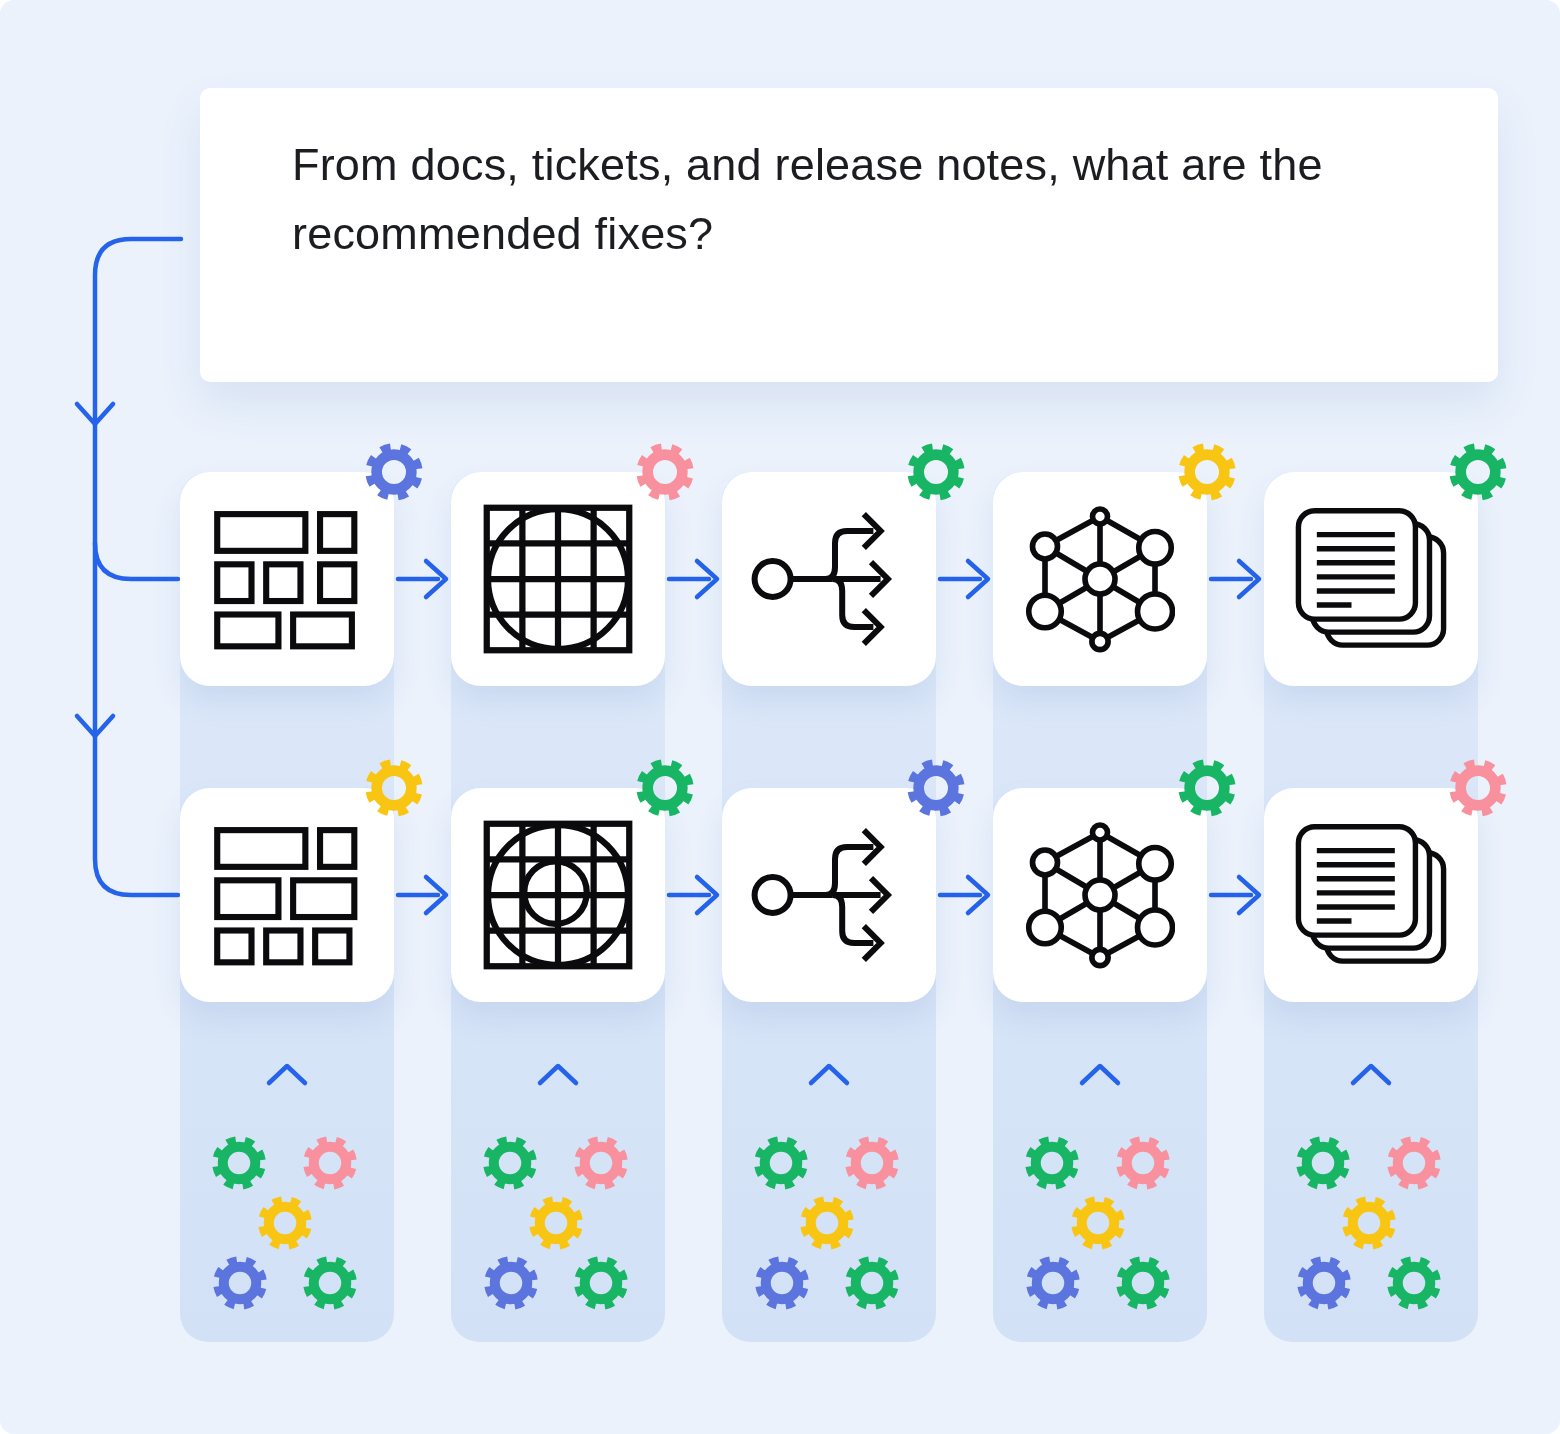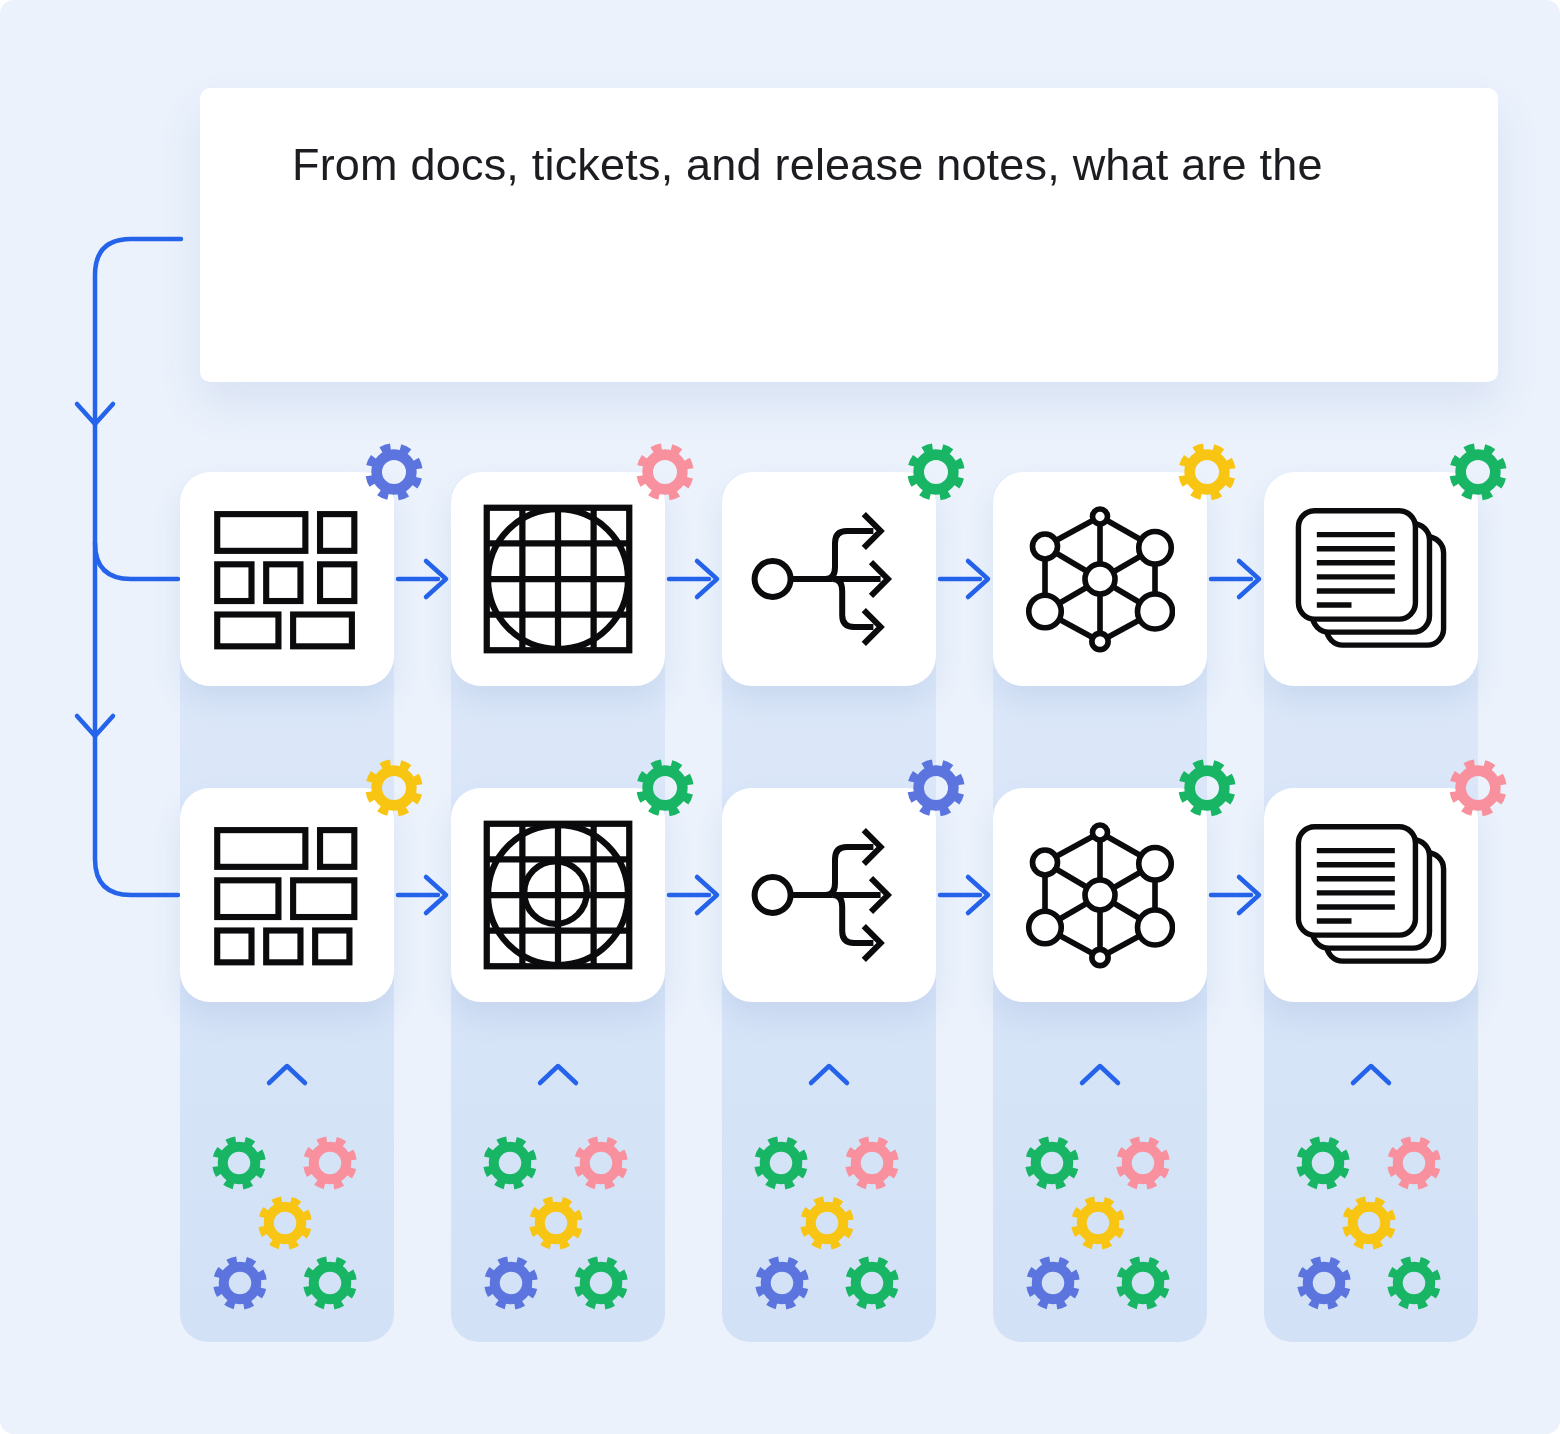--- a/index.html
+++ b/index.html
@@ -76,20 +76,21 @@
   </svg>
 
   <div class="band" style="left:180px"></div>
   <div class="band" style="left:451px"></div>
   <div class="band" style="left:722px"></div>
   <div class="band" style="left:993px"></div>
   <div class="band" style="left:1264px"></div>
 
   <div class="question-card">
     <div class="qline">From docs, tickets, and release notes, what are the</div>
+    <div class="qline">recommended fixes?</div>
   </div>
 
   <svg class="flow-overlay" width="1560" height="1434" viewBox="0 0 1560 1434">
     <path d="M 181 239 H 131 Q 95 239 95 275 V 859 Q 95 895 131 895 H 178"></path>
     <path d="M 95 543 Q 95 579 131 579 H 178"></path>
     <path d="M 77 404 L 95 424 L 113 404"></path>
     <path d="M 77 716 L 95 736 L 113 716"></path>
     <path d="M 398 579 H 438 M 426 561 L 446 579 L 426 597"></path>
     <path d="M 669 579 H 709 M 697 561 L 717 579 L 697 597"></path>
     <path d="M 940 579 H 980 M 968 561 L 988 579 L 968 597"></path>

